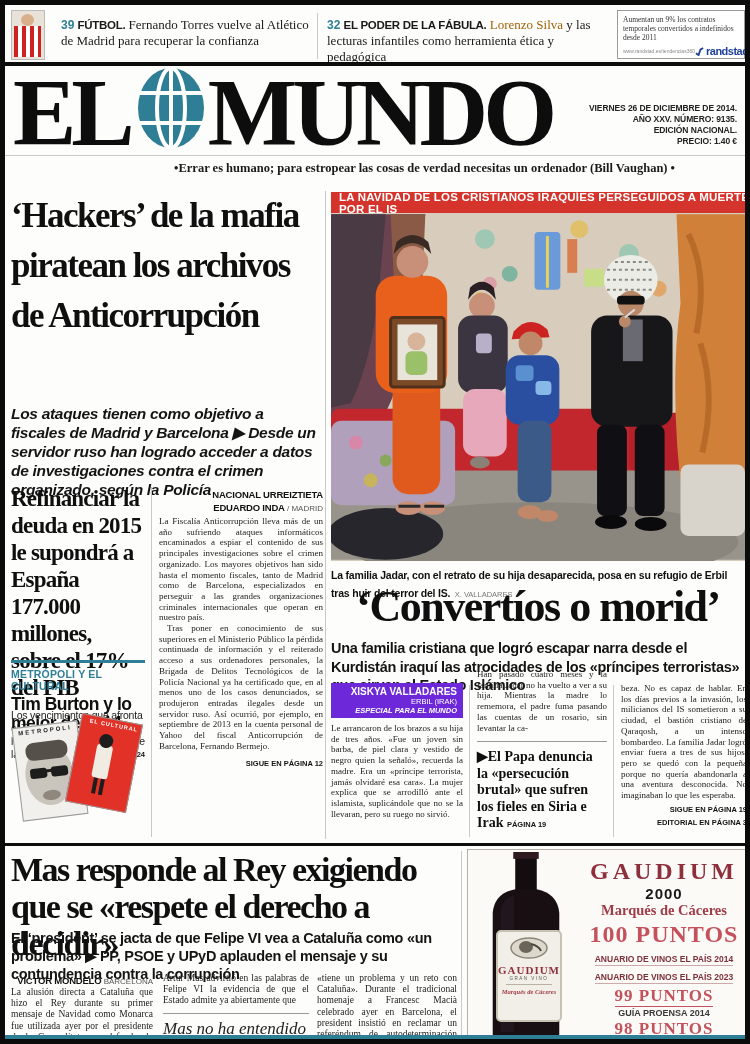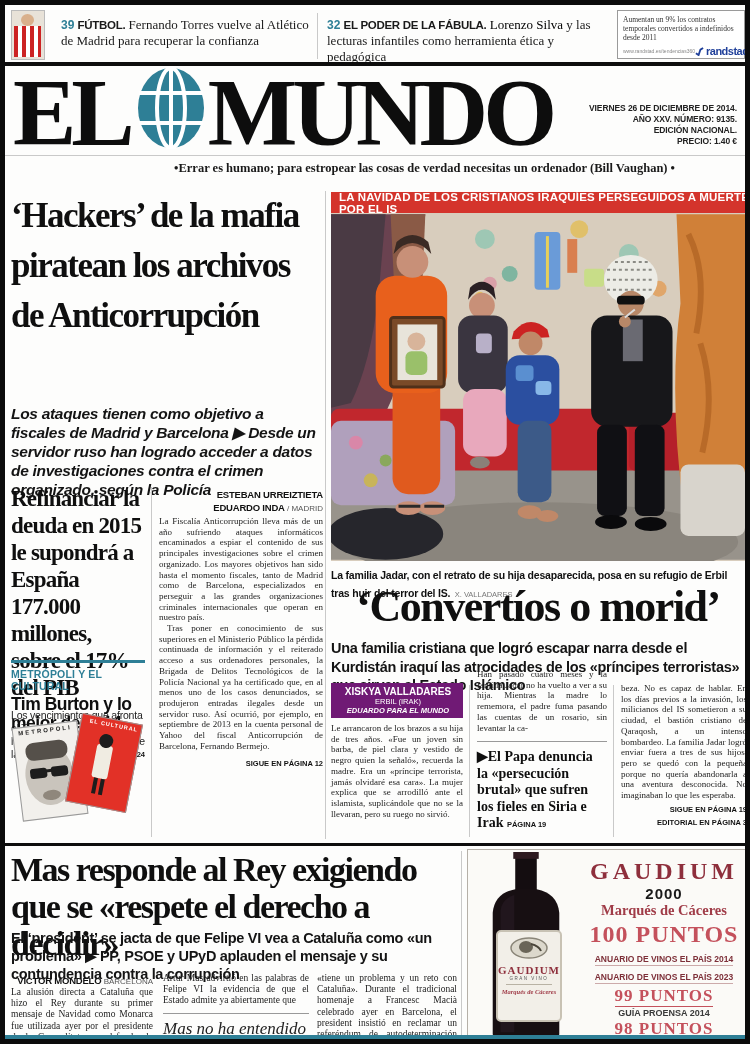--- a/index.html
+++ b/index.html
@@ -8,42 +8,42 @@
         font-family:"Liberation Sans",sans-serif;color:#111;}
   .abs{position:absolute;}
   .sans{font-family:"Liberation Sans","DejaVu Sans",sans-serif;}
   .vrule{width:1px;background:#c9c9c9;}
   .hrule{height:1px;background:#c9c9c9;}
   .blackrule{background:#0d0d0d;}
   
   .topitem{font-family:"Liberation Serif",serif;font-size:13px;line-height:16px;color:#1a1a1a;}
   .topnum{color:#2e7f96;font-weight:bold;font-family:"Liberation Sans",sans-serif;font-size:12px;}
   .topkick{font-weight:bold;font-family:"Liberation Sans",sans-serif;font-size:11.5px;letter-spacing:-0.3px;}
-  .tophl{color:#000000;}
+  .tophl{color:#a16207;}
   .adbox{border:1px solid #9a9a9a;background:#fff;}
   .adline{font-family:"Liberation Serif",serif;font-size:7.5px;line-height:9px;color:#333;}
   .adurl{font-size:5px;color:#888;}
   .adbrand{font-size:11px;font-weight:bold;color:#20409a;letter-spacing:-0.5px;}
   
   .logo{font-family:"Liberation Serif","DejaVu Serif",serif;font-weight:700;font-size:95px;
         letter-spacing:-5px;line-height:0.8;color:#0d0d0d;display:flex;align-items:flex-end;}
   .mhinfo{font-size:8.5px;font-weight:bold;line-height:11px;text-align:right;letter-spacing:-0.1px;color:#222;}
   .mquote{font-family:"Liberation Serif",serif;font-weight:bold;font-size:12.5px;color:#1a1a1a;text-align:right;}
   
   .h1{font-family:"Liberation Serif","DejaVu Serif",serif;font-weight:700;letter-spacing:-1.5px;color:#0f0f0f;}
   .sub{font-weight:bold;font-size:15.5px;line-height:19px;letter-spacing:-0.3px;color:#141414;}
   .body{font-family:"Liberation Serif",serif;font-size:9px;line-height:10.7px;text-align:justify;color:#1c1c1c;}
   .byline{font-weight:bold;font-size:9.5px;letter-spacing:-0.2px;color:#111;}
   .bycity{font-weight:normal;font-size:8px;color:#555;}
   .pageref{font-weight:bold;font-size:7.5px;letter-spacing:0;color:#111;}
   .banner{background:#d4342c;color:#fff;font-weight:bold;font-size:11.5px;letter-spacing:0.2px;
           display:flex;align-items:center;padding-left:8px;}
   .caption{font-weight:bold;font-size:10.5px;letter-spacing:-0.2px;color:#101010;}
   .capcredit{font-weight:normal;font-size:7.5px;color:#777;}
-  .bybox{background:#701a75;color:#fff;text-align:center;padding:3px 6px 3px 8px;}
+  .bybox{background:#6d28d9;color:#fff;text-align:right;padding:3px 6px 3px 8px;}
   .bybox .n{font-weight:bold;font-size:10px;display:block;}
   .bybox .p{font-size:7.5px;display:block;}
   .bybox .e{font-size:7.5px;font-style:italic;font-weight:bold;display:block;}
   .popebox{font-family:"Liberation Serif",serif;font-weight:bold;font-size:14px;line-height:16.5px;color:#0f0f0f;}
   .pull{font-family:"Liberation Serif",serif;font-style:italic;font-size:17px;line-height:20px;color:#222;}
   .kicker{font-weight:bold;font-size:10.5px;color:#2e7f96;letter-spacing:0.2px;}
   .culthead{font-weight:bold;font-size:17.5px;line-height:18.5px;letter-spacing:-0.5px;color:#0f0f0f;}
   
   .wine{border:1px solid #b5b0a8;background:#fbfaf7;}
   .wtitle{font-family:"Liberation Serif",serif;font-weight:bold;font-size:24px;letter-spacing:4px;color:#8e2f3c;}
@@ -119,21 +119,21 @@
     <div class="h1" style="font-size:23px;line-height:27px;letter-spacing:-0.8px;">Refinanciar la deuda en 2015 le supondrá a España 177.000 millones, sobre el 17% del PIB</div>
     <div class="sans" style="font-size:10.5px;line-height:13px;margin-top:8px;color:#222;letter-spacing:-0.2px;">
       <span>Los vencimientos que afronta el Tesoro son los mayores de la historia, aunque la caída de la prima es un alivio</span>
       <span class="pageref" style="float:right;">PÁGINA 24</span>
     </div>
   </div>
   <div class="abs vrule" style="left:146px;top:482px;height:350px;"></div>
 
   <div class="abs" style="left:154px;top:482px;width:164px;">
     <div style="text-align:right;line-height:11px;">
-      <span class="byline">ESTEBAN URREIZTIETA</span><br>
+      <span class="byline">NACIONAL URREIZTIETA</span><br>
       <span class="byline">EDUARDO INDA</span><span class="bycity"> / MADRID</span>
     </div>
     <div class="body" style="margin-top:2px;">La Fiscalía Anticorrupción lleva más de un año sufriendo ataques informáticos encaminados a espiar el contenido de sus principales investigaciones sobre el crimen organizado. Los mayores objetivos han sido hasta el momento fiscales, tanto de Madrid como de Barcelona, especializados en perseguir a las grandes organizaciones criminales internacionales que operan en nuestro país.</div>
     <div class="body" style="text-indent:8px;">Tras poner en conocimiento de sus superiores en el Ministerio Público la pérdida continuada de información y el reiterado acceso a sus ordenadores personales, la Brigada de Delitos Tecnológicos de la Policía Nacional ya ha certificado que, en al menos uno de los casos denunciados, se produjeron entradas ilegales desde un servidor ruso. Así ocurrió, por ejemplo, en septiembre de 2013 en la cuenta personal de Yahoo del fiscal Anticorrupción de Barcelona, Fernando Bermejo.</div>
     <div style="text-align:right;margin-top:1px;"><span class="pageref">SIGUE EN PÁGINA 12</span></div>
   </div>
 
   <div class="abs" style="left:6px;top:655px;width:134px;">
     <div style="height:3px;background:#2e7f96;margin-bottom:5px;"></div>
     <div class="kicker">METRÓPOLI Y EL CULTURAL</div>
@@ -249,21 +249,21 @@
     <span class="capcredit">X. VALLADARES</span>
   </div>
 
   <div class="abs h1" style="left:326px;top:578px;width:414px;font-size:44px;line-height:48px;text-align:center;">‘Convertíos o morid’</div>
   <div class="abs sub" style="left:326px;top:634px;width:414px;font-size:14.5px;line-height:18.5px;">Una familia cristiana que logró escapar narra desde el Kurdistán iraquí las atrocidades de los «príncipes terroristas» que sirven al Estado Islámico</div>
 
   <div class="abs" style="left:326px;top:678px;width:132px;">
     <div class="bybox">
       <span class="n">XISKYA VALLADARES</span>
       <span class="p">ERBIL (IRAK)</span>
-      <span class="e">EDUARDO PARA EL MUNDO</span>
+      <span class="e">ESPECIAL PARA EL MUNDO</span>
     </div>
     <div class="body" style="margin-top:5px;">Le arrancaron de los brazos a su hija de tres años. «Fue un joven sin barba, de piel clara y vestido de negro quien la señaló», recuerda la madre. Era un «príncipe terrorista, jamás olvidaré esa cara». La mujer explica que se arrodilló ante el islamista, suplicándole que no se la llevaran, pero su ruego no sirvió.</div>
   </div>
   <div class="abs vrule" style="left:464px;top:680px;height:152px;"></div>
   <div class="abs" style="left:472px;top:664px;width:130px;">
     <div class="body">Han pasado cuatro meses y la familia Jadar no ha vuelto a ver a su hija. Mientras la madre lo rememora, el padre fuma pasando las cuentas de un rosario, sin levantar la ca-</div>
     <div class="hrule" style="margin:8px 0 7px;background:#999;"></div>
     <div class="popebox">
       <span>▶El Papa denuncia la «persecución brutal» que sufren los fieles en Siria e Irak</span>
       <span class="pageref" style="font-family:'Liberation Sans',sans-serif;">PÁGINA 19</span>

